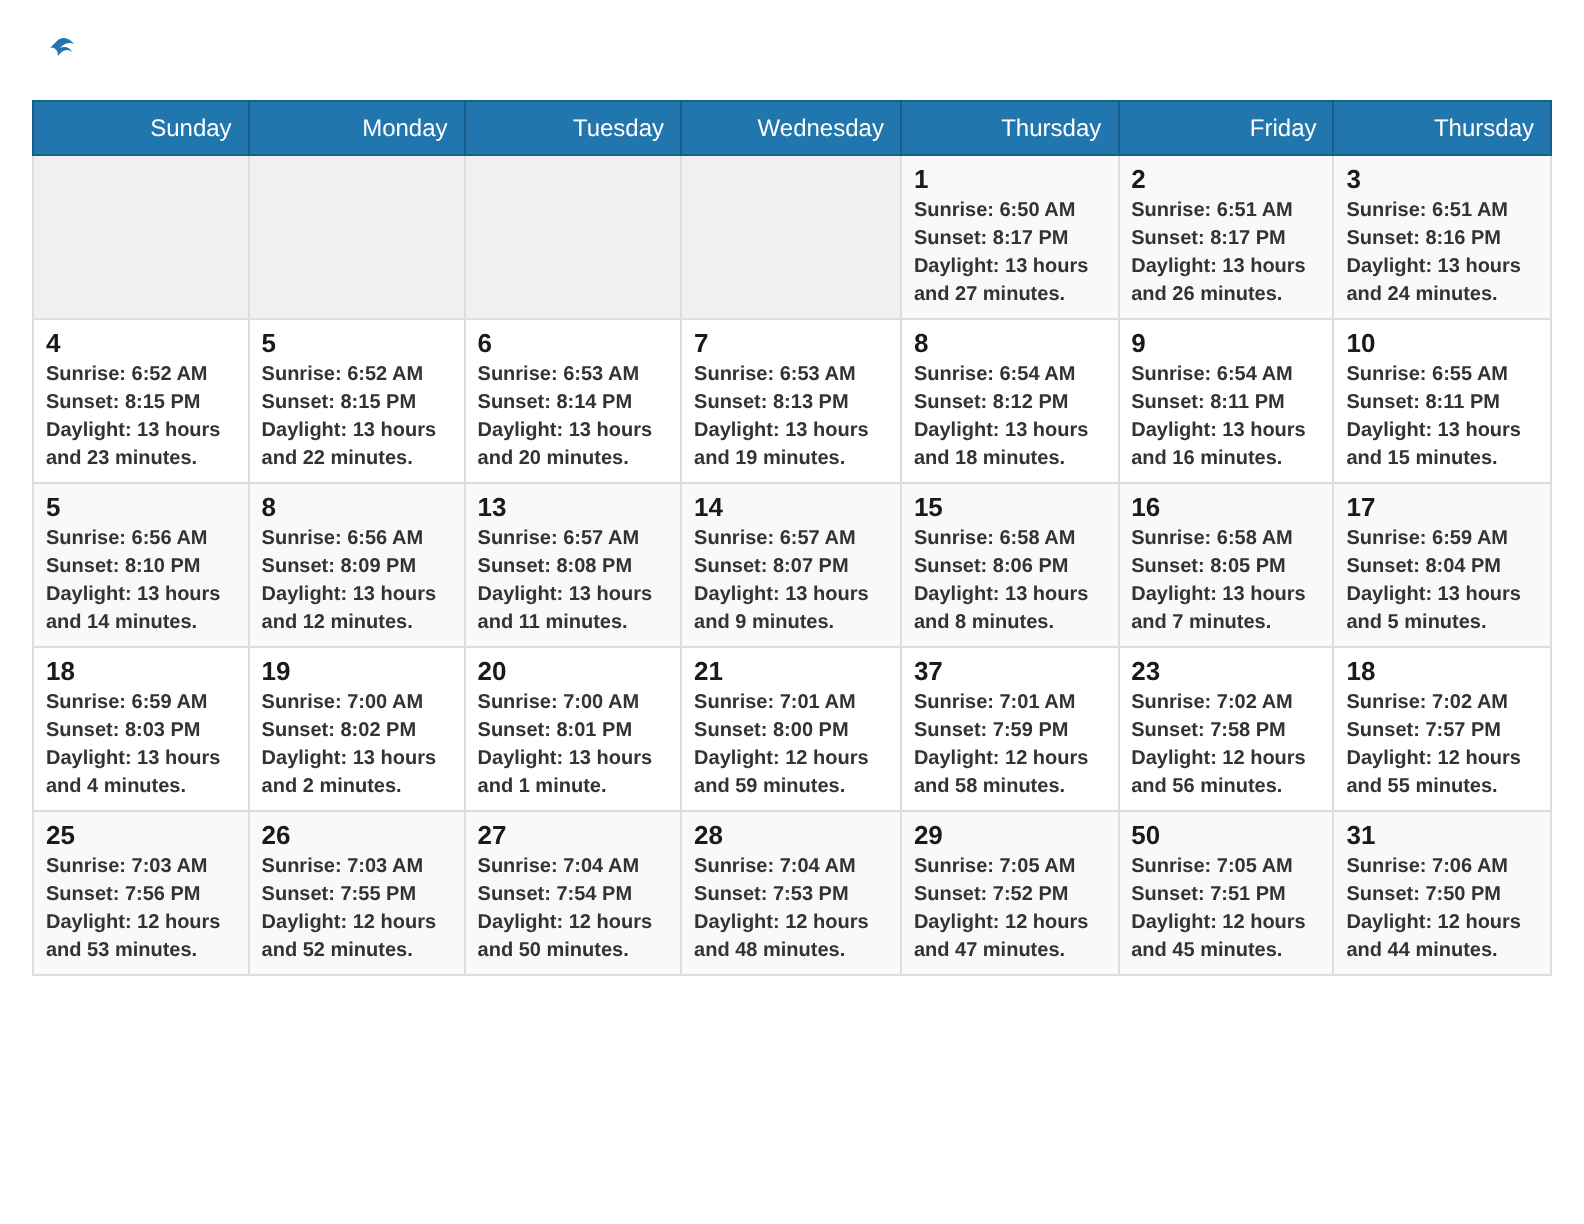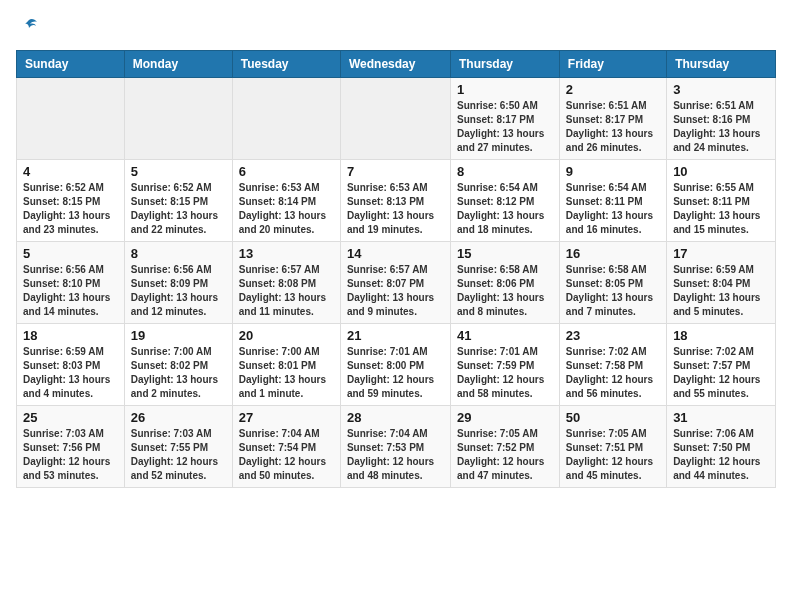--- a/index.html
+++ b/index.html
@@ -39,23 +39,23 @@
     }
     .calendar {
       width: 100%;
       border-collapse: collapse;
       border: 1px solid #ccc;
     }
     .calendar th {
       background-color: #2176ae;
       color: #fff;
       font-size: 12px;
-      font-weight: bold;
+      font-weight: normal;
       padding: 6px 8px;
-      text-align: left;
+      text-align: right;
       border: 1px solid #1a5f8a;
       margin-top: 35px;
     }
     .calendar td {
       vertical-align: top;
       padding: 4px 6px;
       font-size: 10px;
       color: #222;
       border: 1px solid #ddd;
       width: 113px;
@@ -284,21 +284,21 @@
 and 1 minute.</div>
         </td>
         <td>
           <span class="day-number">21</span>
           <div class="day-info" style="white-space: pre-line;">Sunrise: 7:01 AM
 Sunset: 8:00 PM
 Daylight: 12 hours
 and 59 minutes.</div>
         </td>
         <td>
-          <span class="day-number">41</span>
+          <span class="day-number">37</span>
           <div class="day-info" style="white-space: pre-line;">Sunrise: 7:01 AM
 Sunset: 7:59 PM
 Daylight: 12 hours
 and 58 minutes.</div>
         </td>
         <td>
           <span class="day-number">23</span>
           <div class="day-info" style="white-space: pre-line;">Sunrise: 7:02 AM
 Sunset: 7:58 PM
 Daylight: 12 hours

